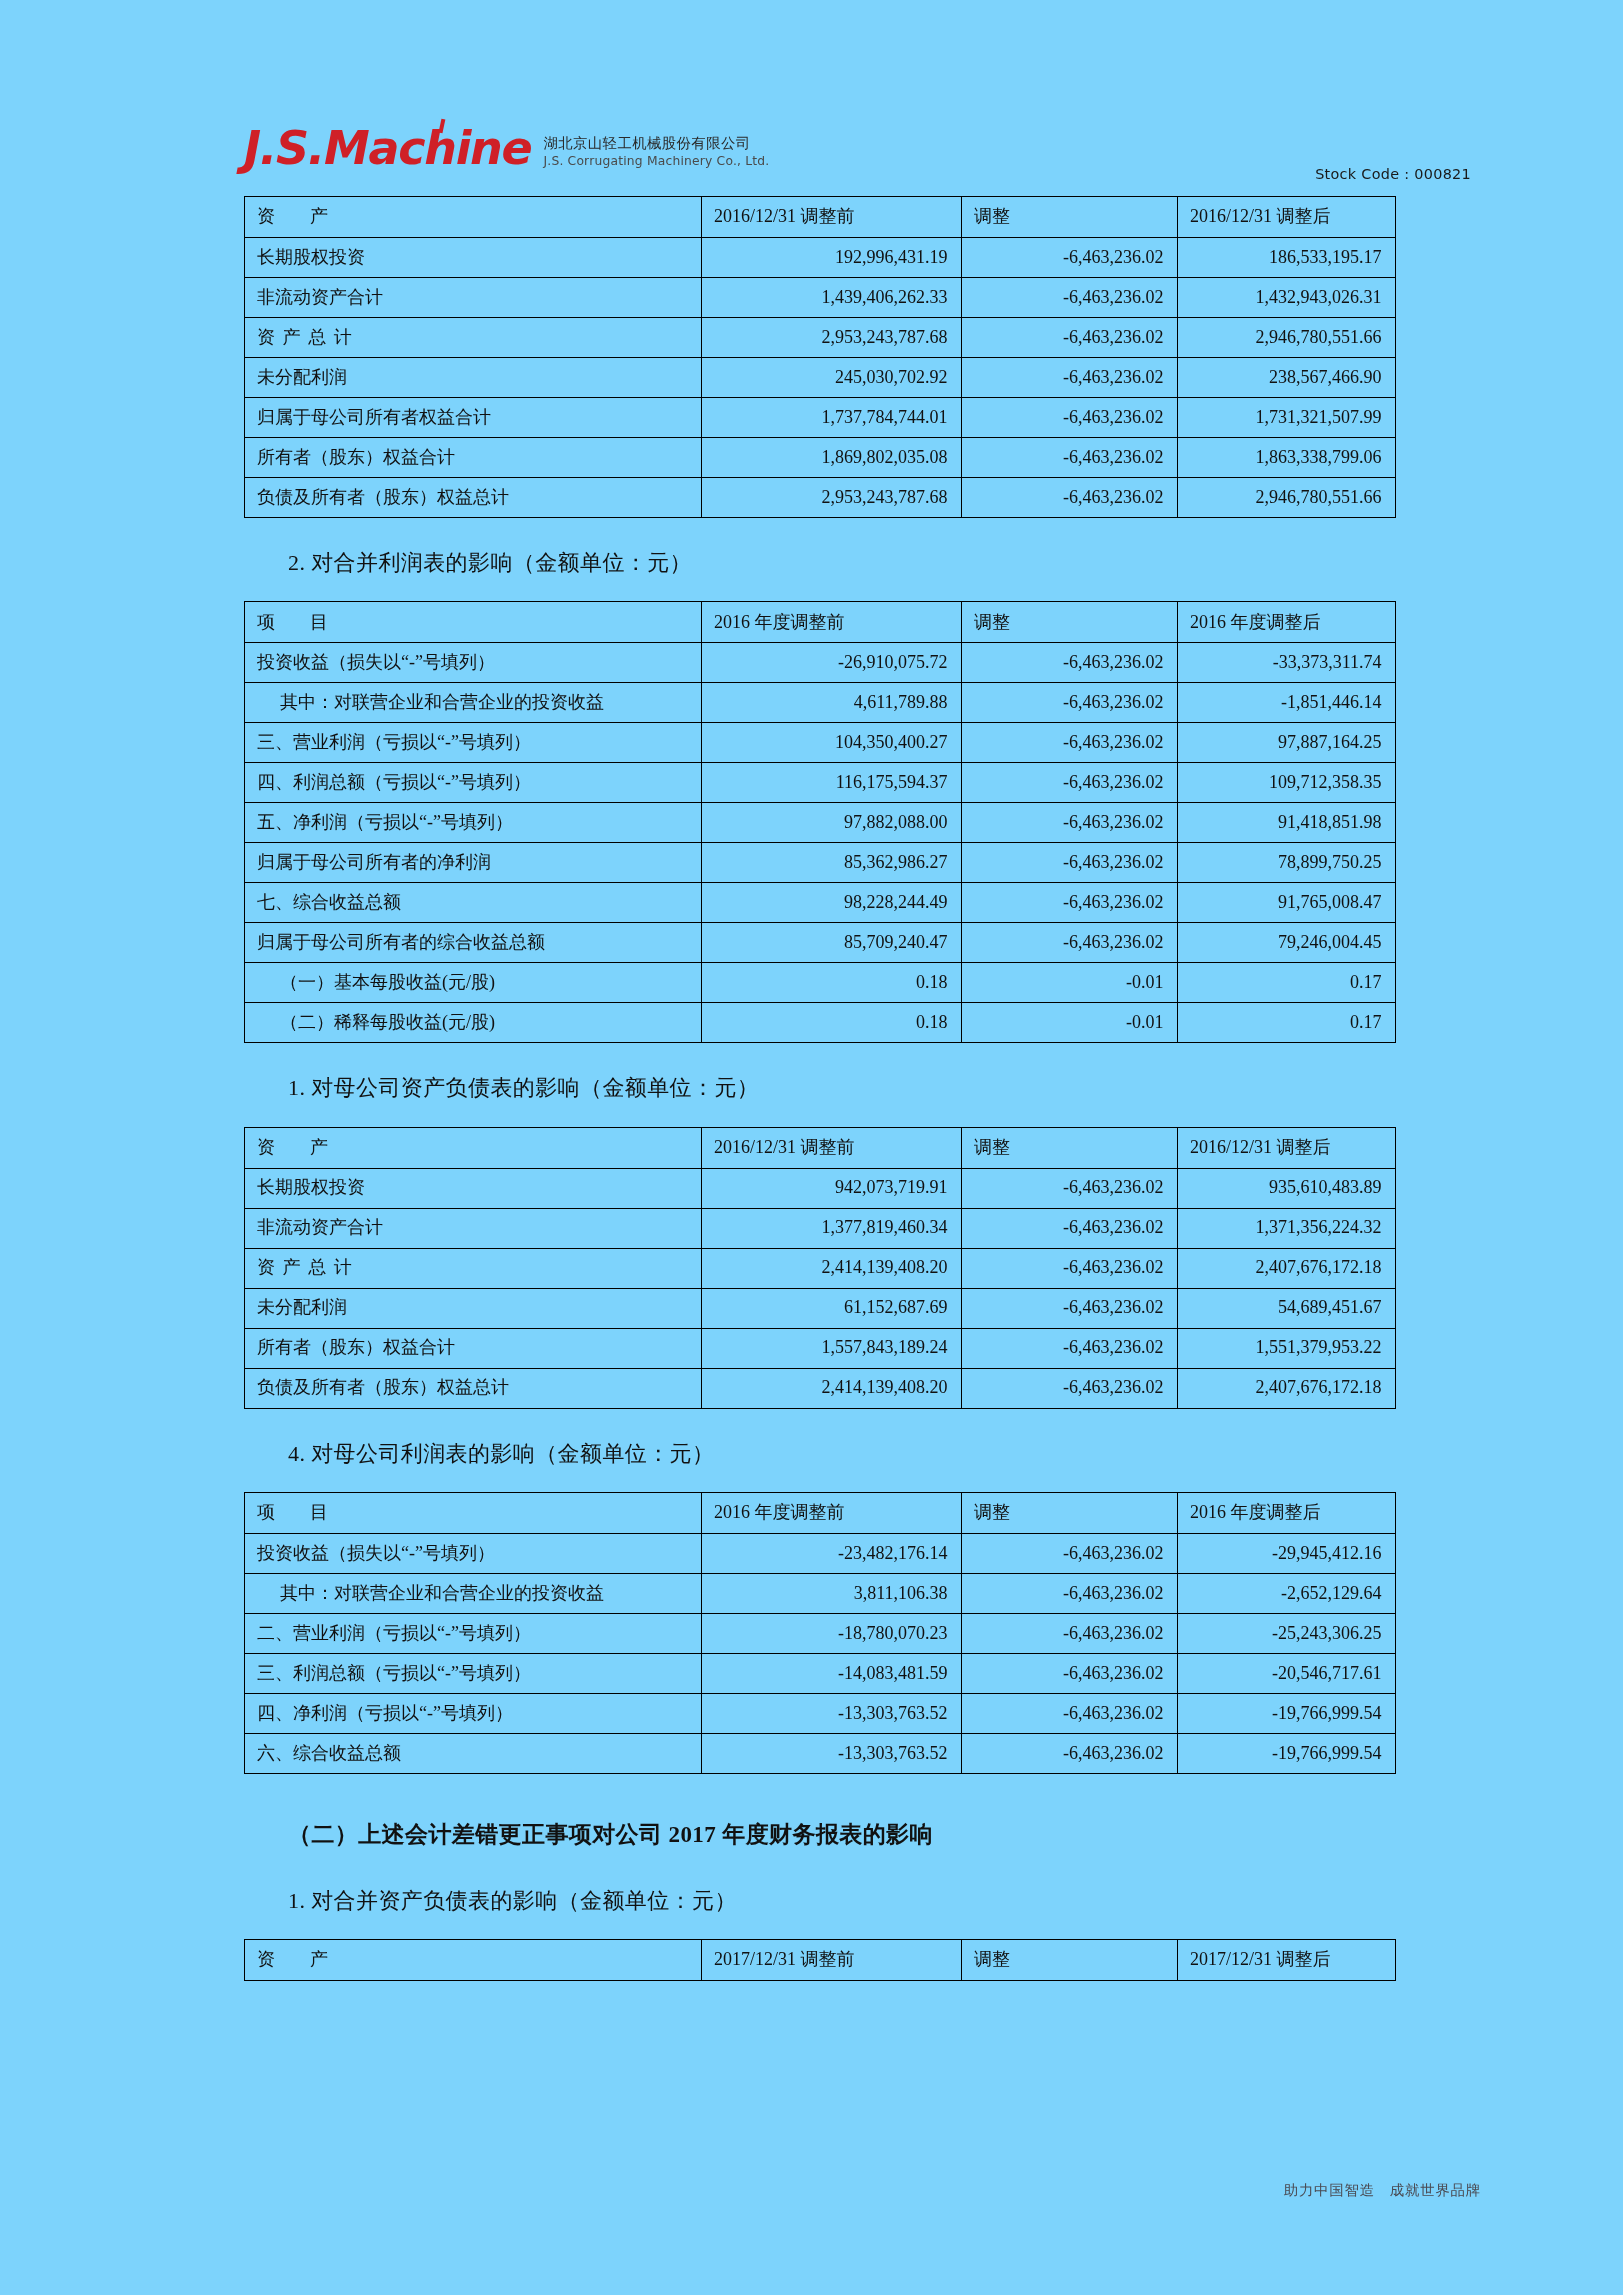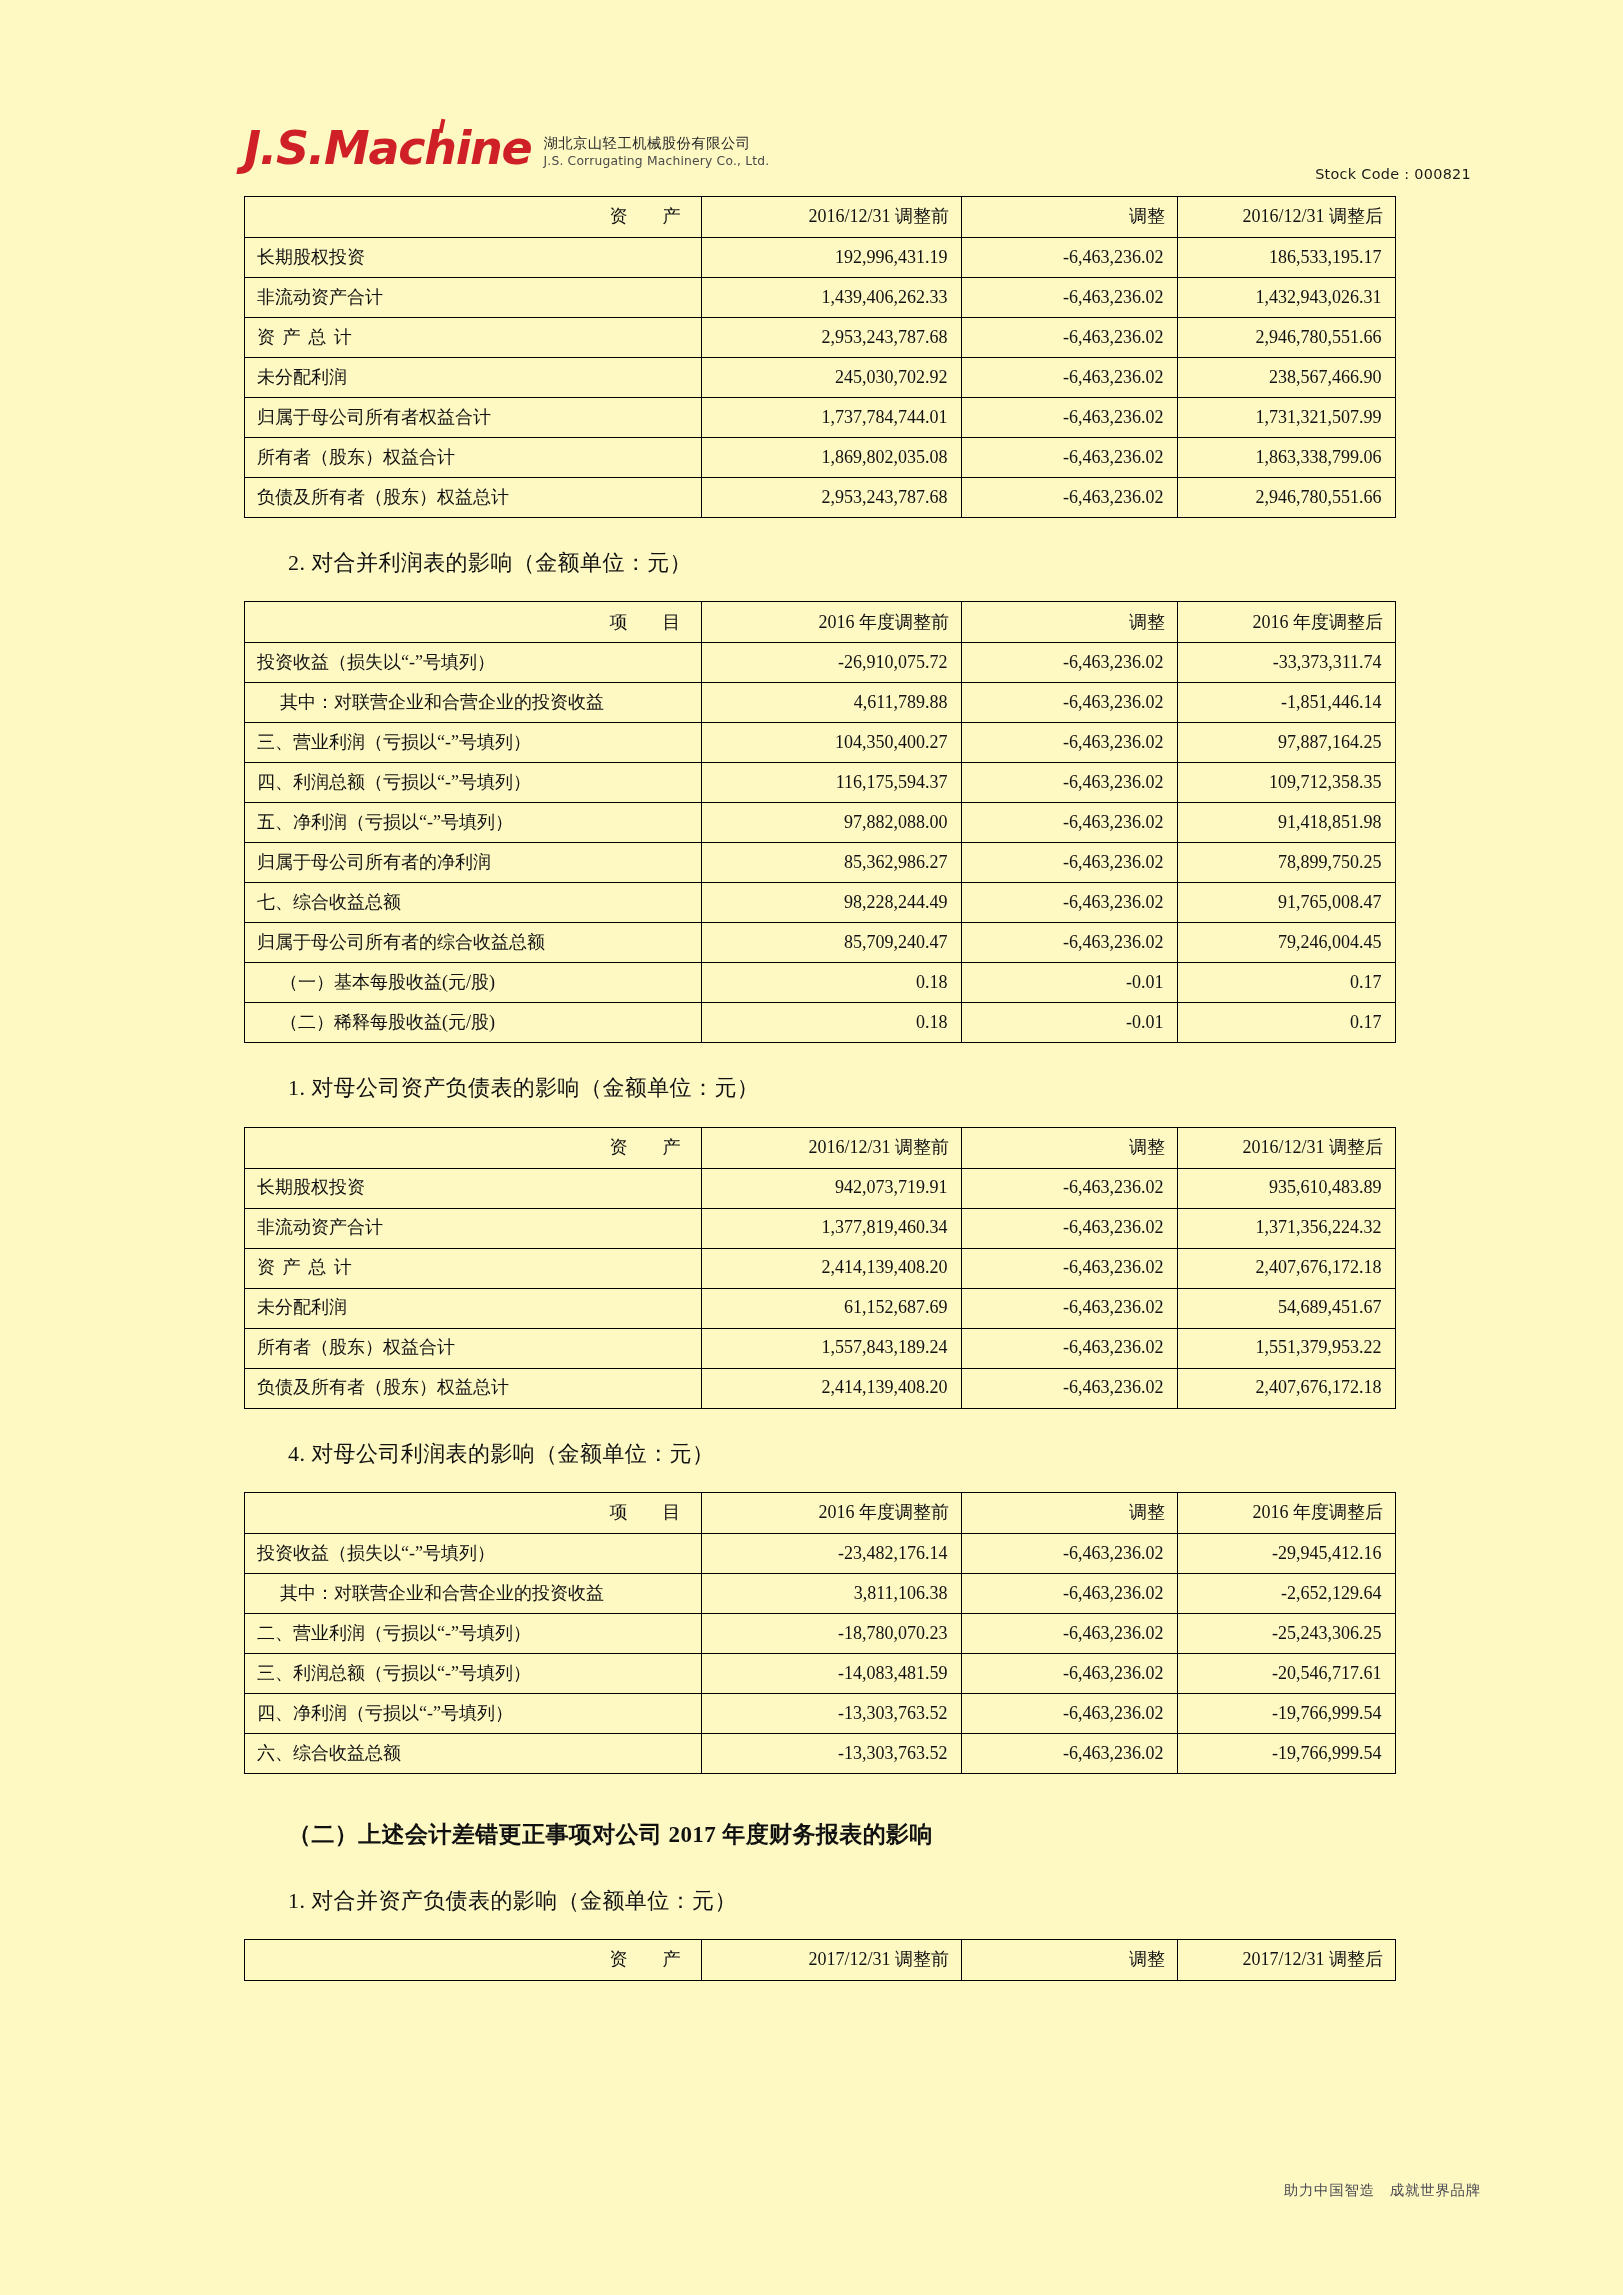--- a/index.html
+++ b/index.html
@@ -6,21 +6,21 @@
   body {
     width:1623px; height:2295px;
     background:#ffffff;
     font-family:"Liberation Serif","DejaVu Serif",serif;
     color:#111;
     -webkit-font-smoothing:antialiased;
   }
   .page {
     position:relative;
     width:1623px; height:2295px;
-    background:#fef9c3;
+    background:#7dd3fc;
     box-sizing:border-box;
   }
 
   
   .header {
     position:absolute;
     left:0; top:0;
     width:1623px; height:196px;
   }
   .logo-block {
@@ -85,21 +85,21 @@
   table.ftab td {
     border:0.8px solid #000;
     padding:0 12px;
     height:40px;
     font-size:18px;
     line-height:1.2;
     vertical-align:middle;
     box-sizing:border-box;
   }
   table.ftab tr.hdr td {
-    text-align:right;
+    text-align:left;
     font-size:18px;
     height:41px;
   }
   table.ftab td.item { text-align:left; }
   table.ftab td.item.indent { padding-left:35px; }
   table.ftab td.item.spaced { letter-spacing:7.6px; }
   table.ftab td.num { text-align:right; padding-right:13.5px; }
   table.ftab td.hdr-item { text-align:center; letter-spacing:8.5px; }
 
   

